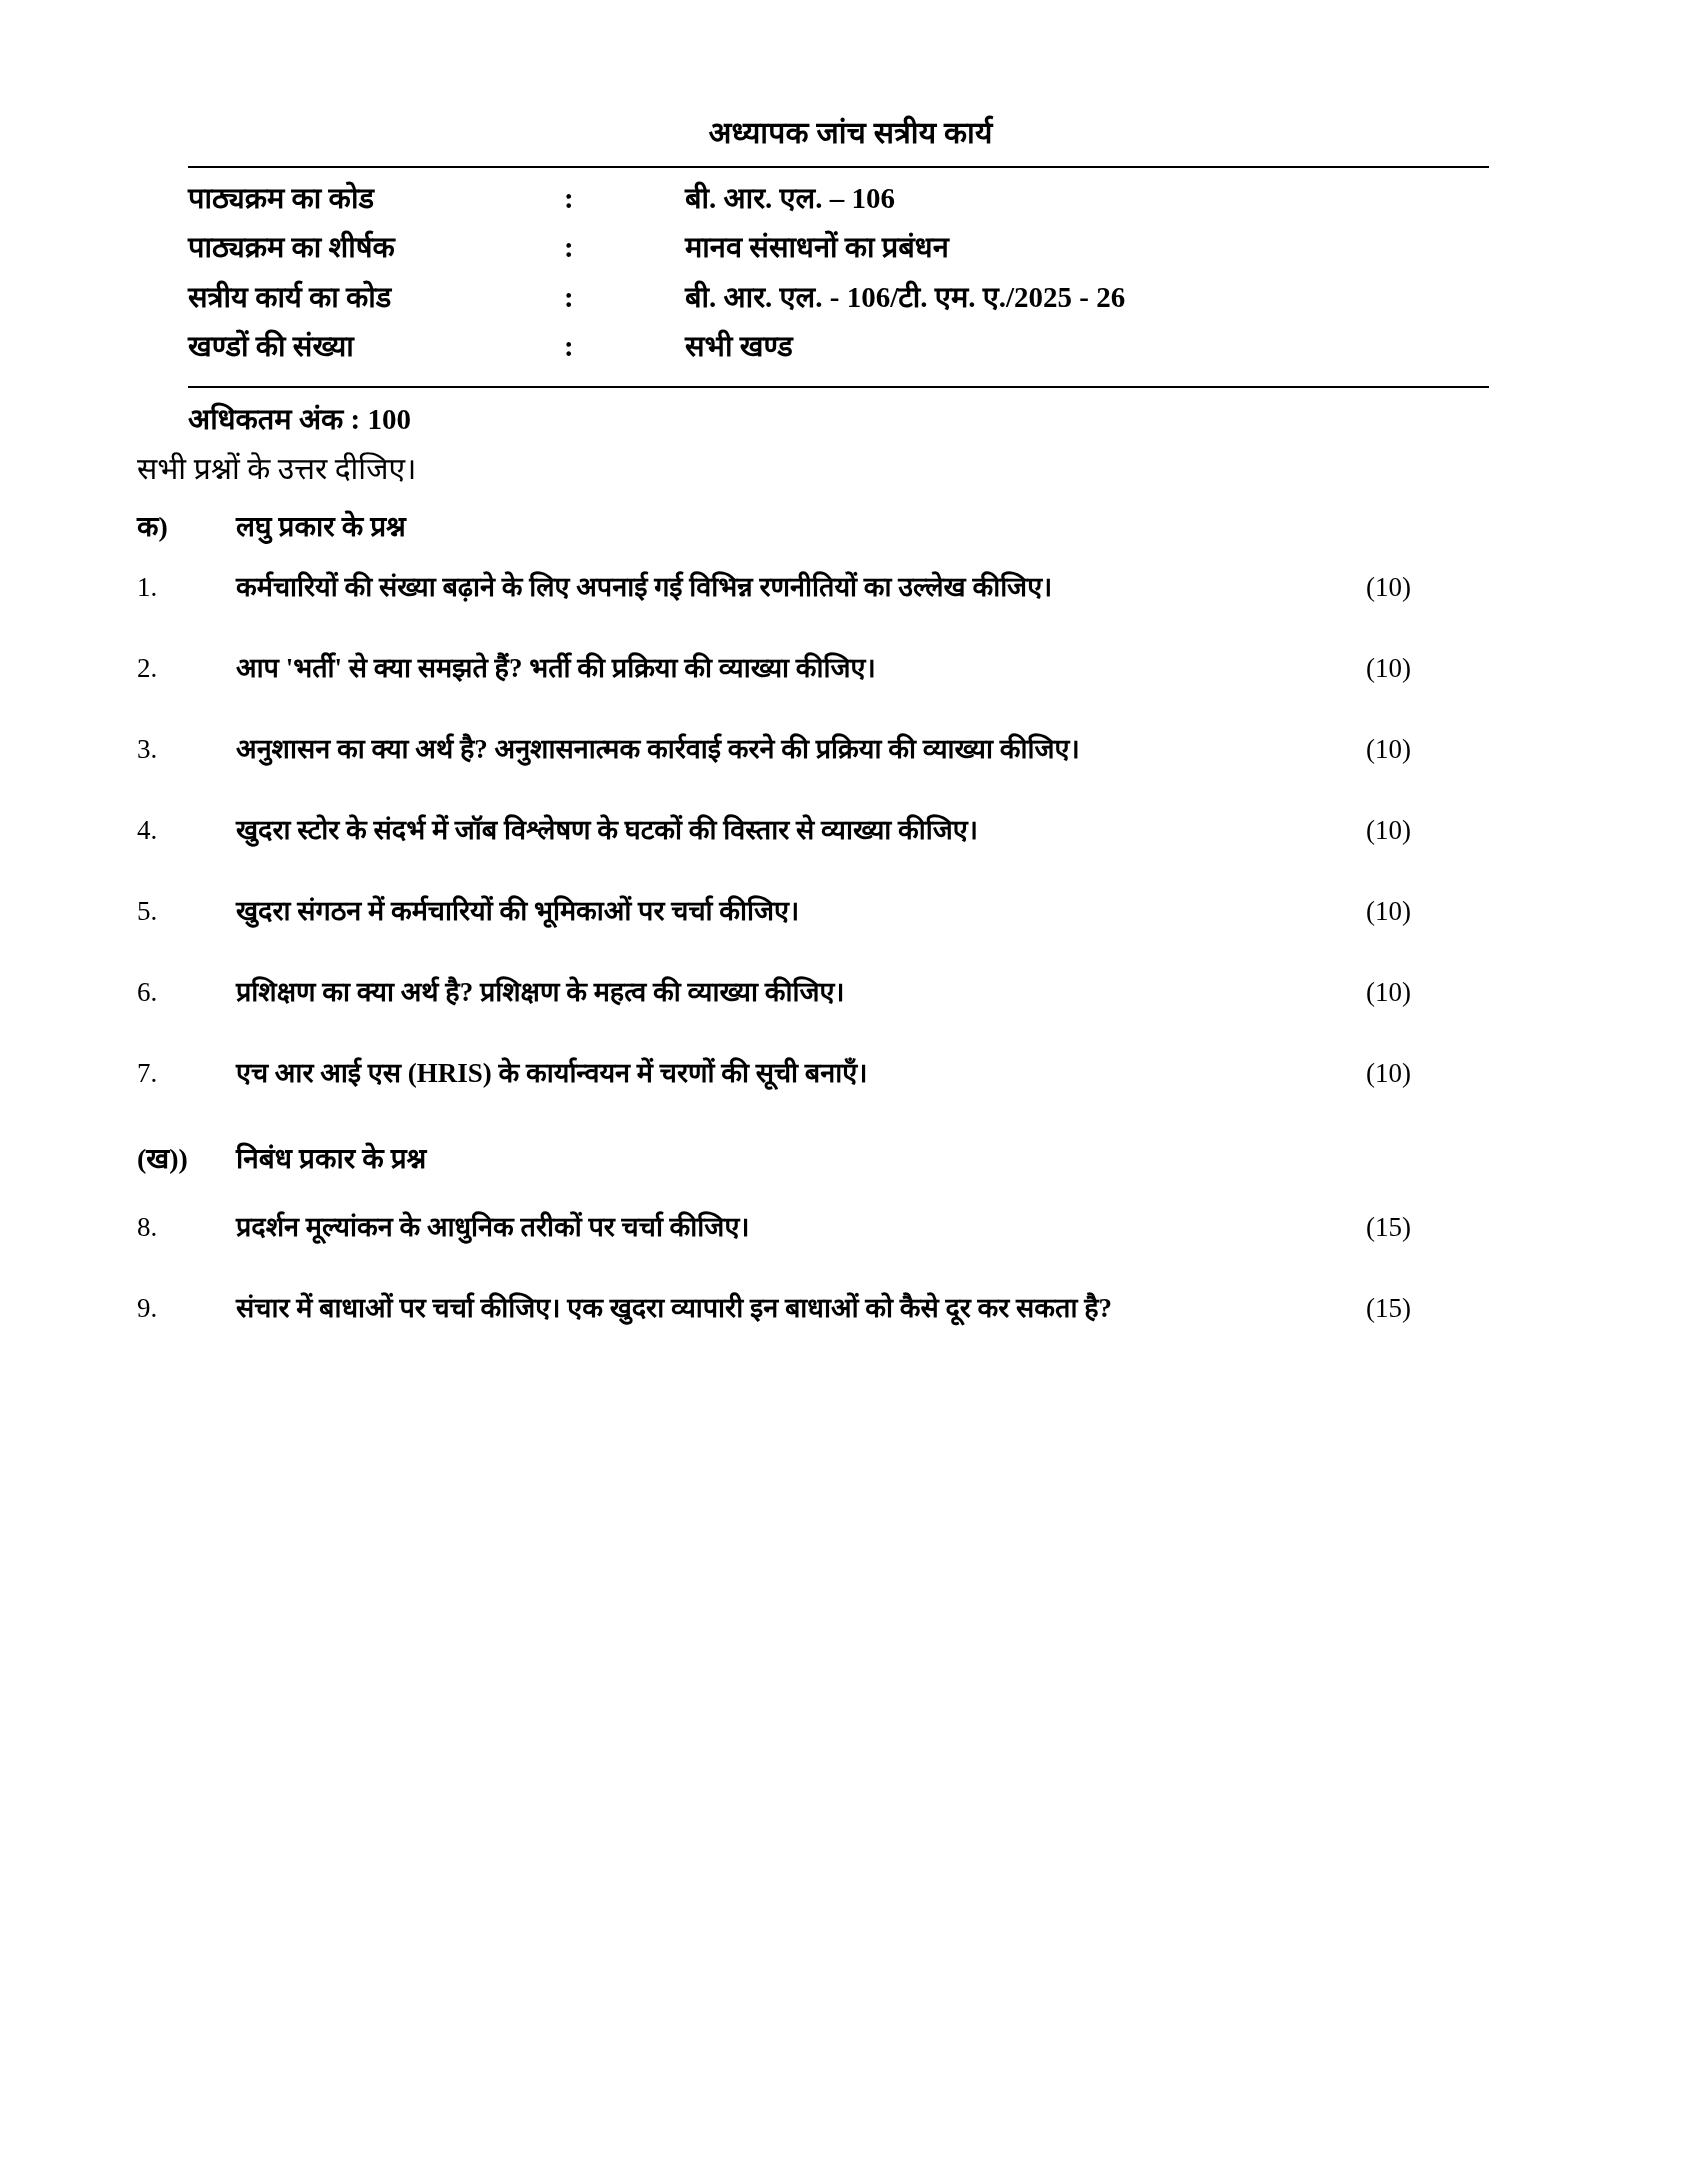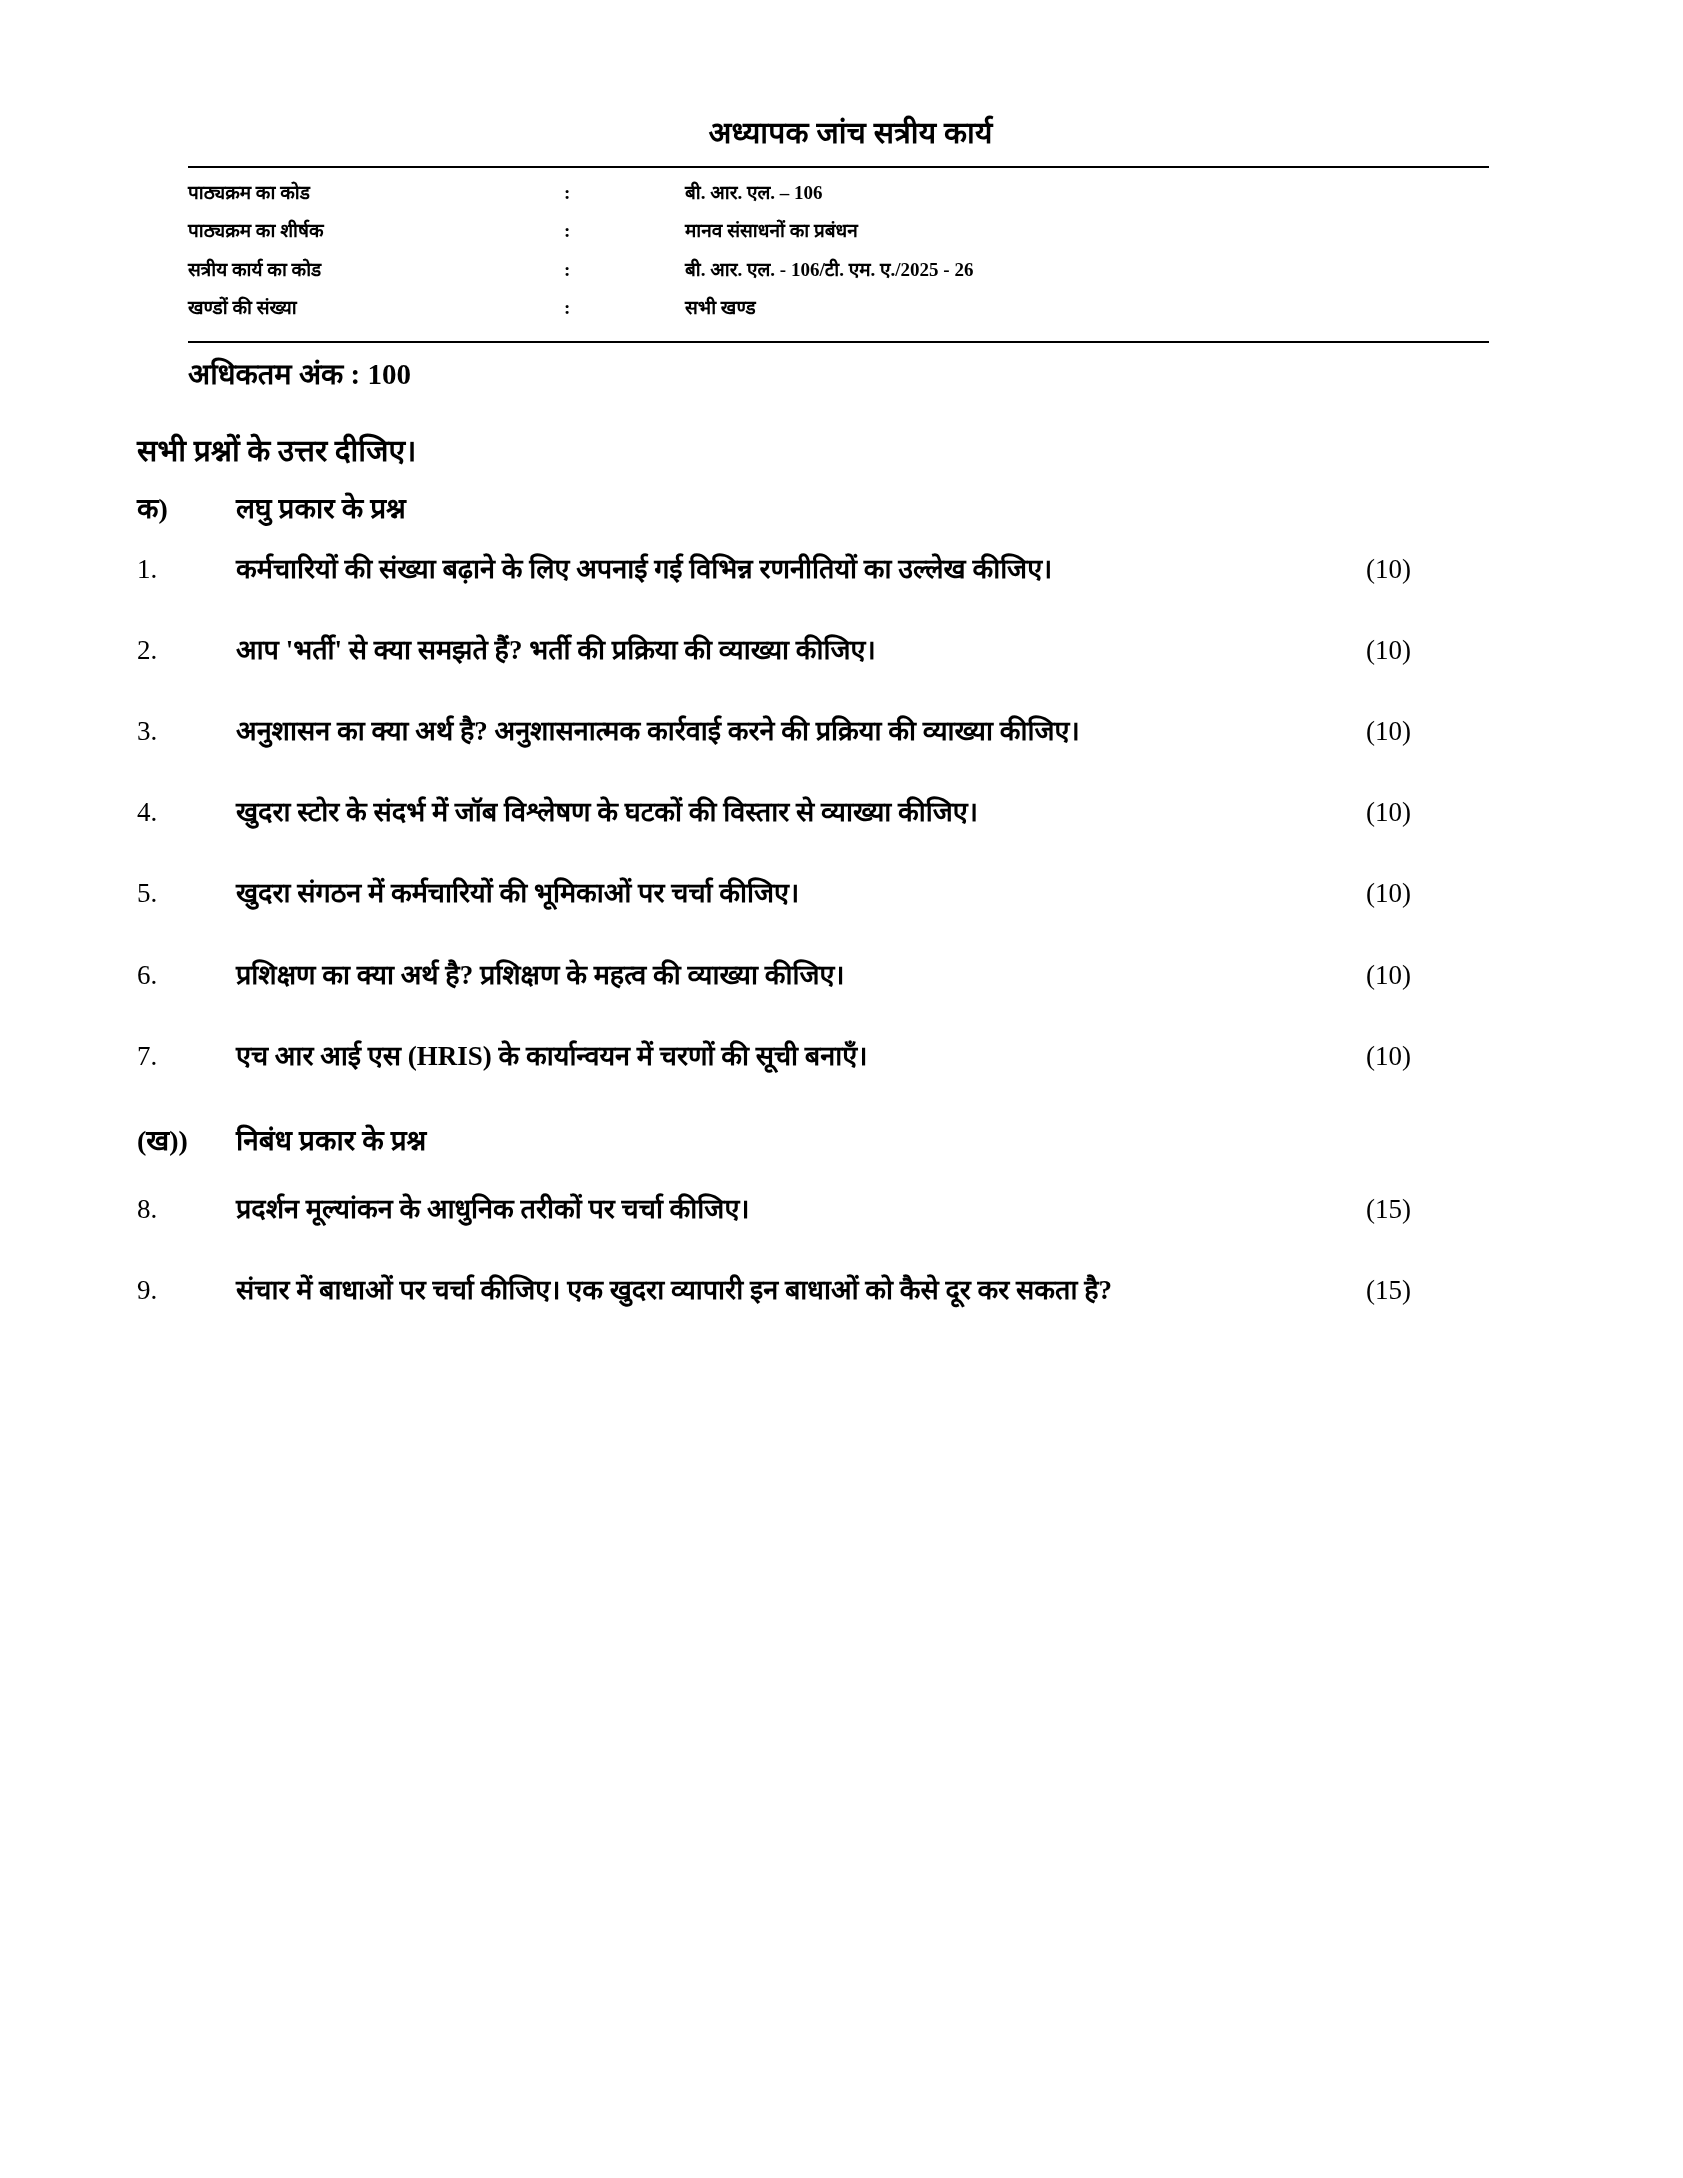--- a/index.html
+++ b/index.html
@@ -50,21 +50,21 @@
     border-top: 2.2px solid #000;
     margin: 8px 0 0 0;
     width: 100%;
   }
   table.meta {
     border-collapse: collapse;
     width: 100%;
     margin-top: 6px;
   }
   table.meta td {
-    font-size: 19px;
+    font-size: 29px;
     font-weight: bold;
     padding: 8px 0 9px 0;
     vertical-align: baseline;
     line-height: 1.12;
     white-space: nowrap;
   }
   td.meta-label { width: 376px; }
   td.meta-colon { width: 121px; text-align: left; }
   td.meta-value { width: auto; padding-left: 6px; }
 
@@ -80,22 +80,22 @@
     font-weight: bold;
     font-size: 29px;
     padding-top: 10px;
     padding-bottom: 6px;
     padding-right: 2px;
   }
 
   
   .instruction {
     font-size: 30px;
-    font-weight: bold;
-    margin-top: 31px;
+    font-weight: normal;
+    margin-top: 4px;
     margin-bottom: 10px;
     margin-left: -51px;
   }
 
   .section-head {
     font-size: 28px;
     font-weight: bold;
     margin-top: 18px;
     margin-bottom: 10px;
     margin-left: -51px;

